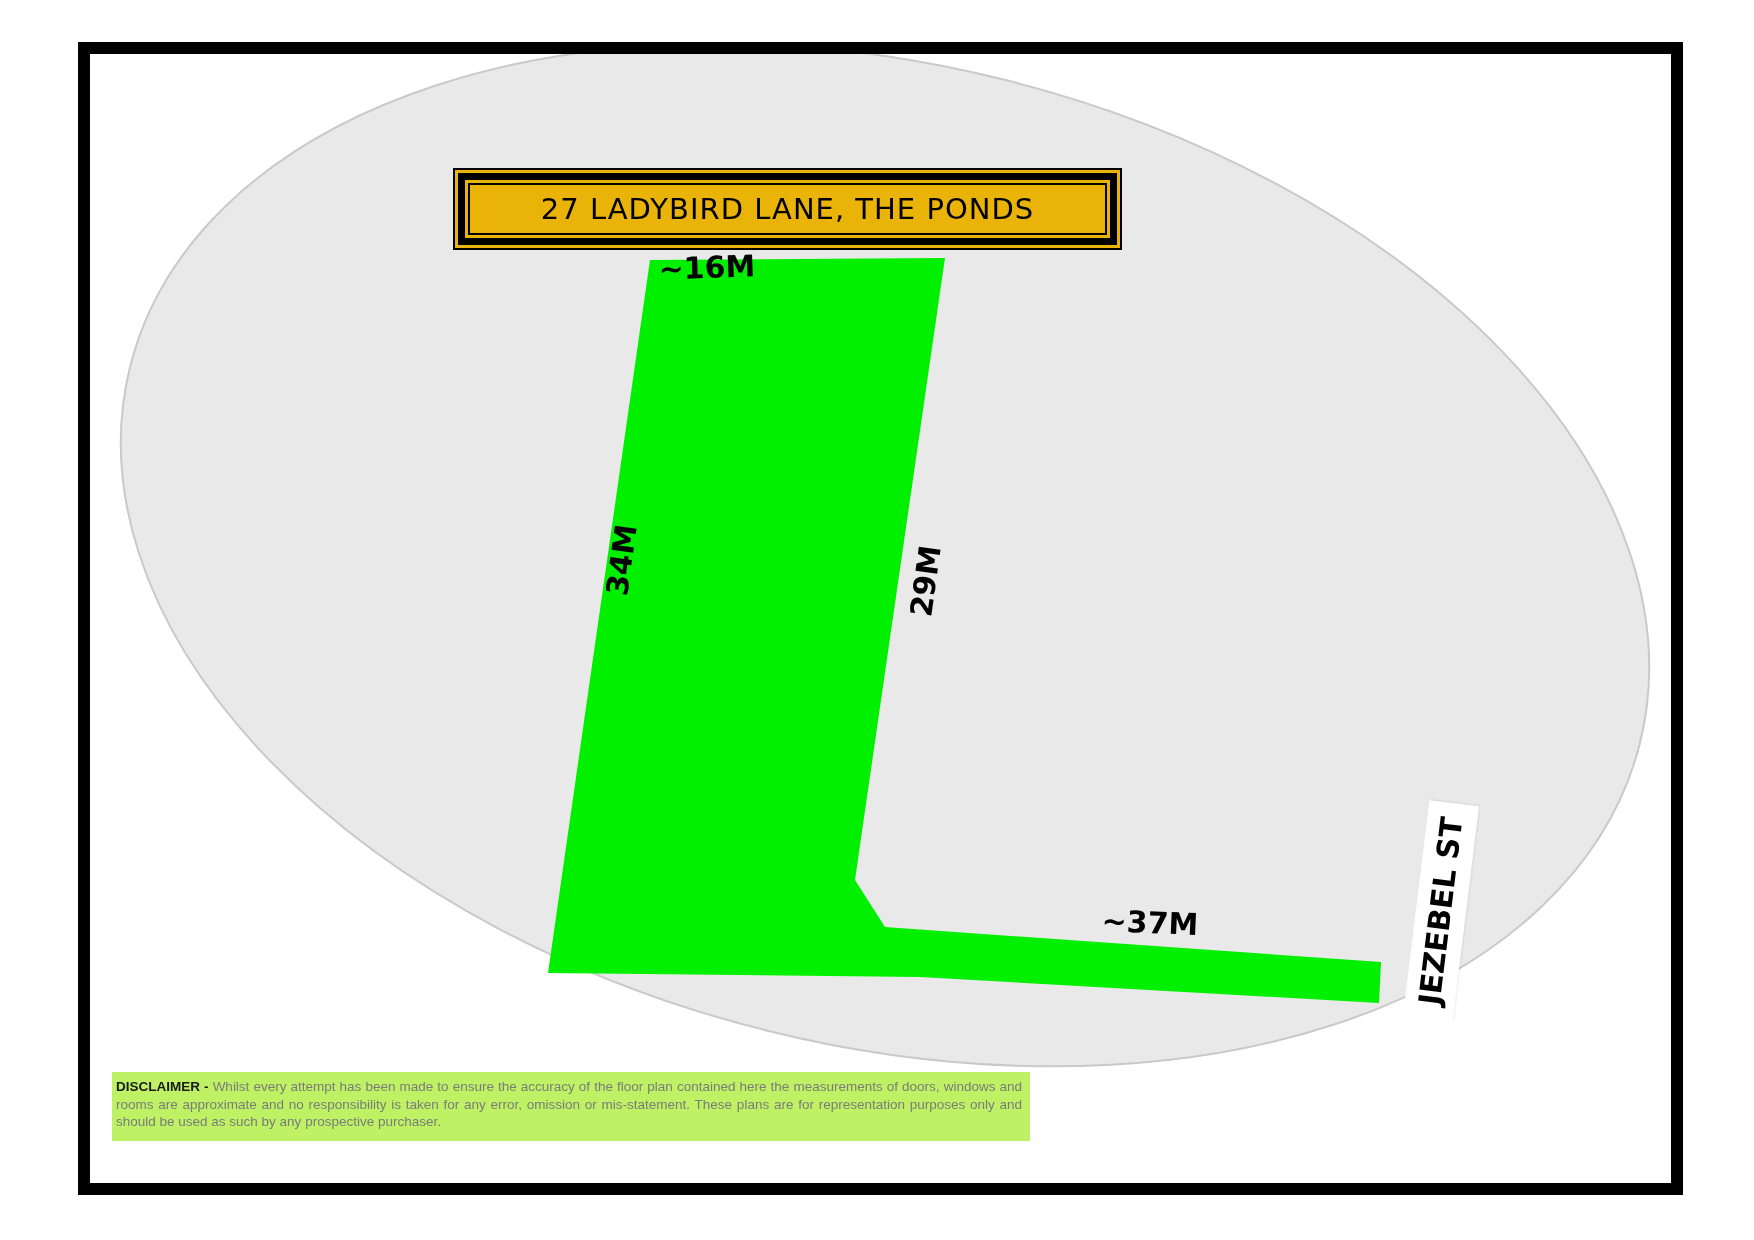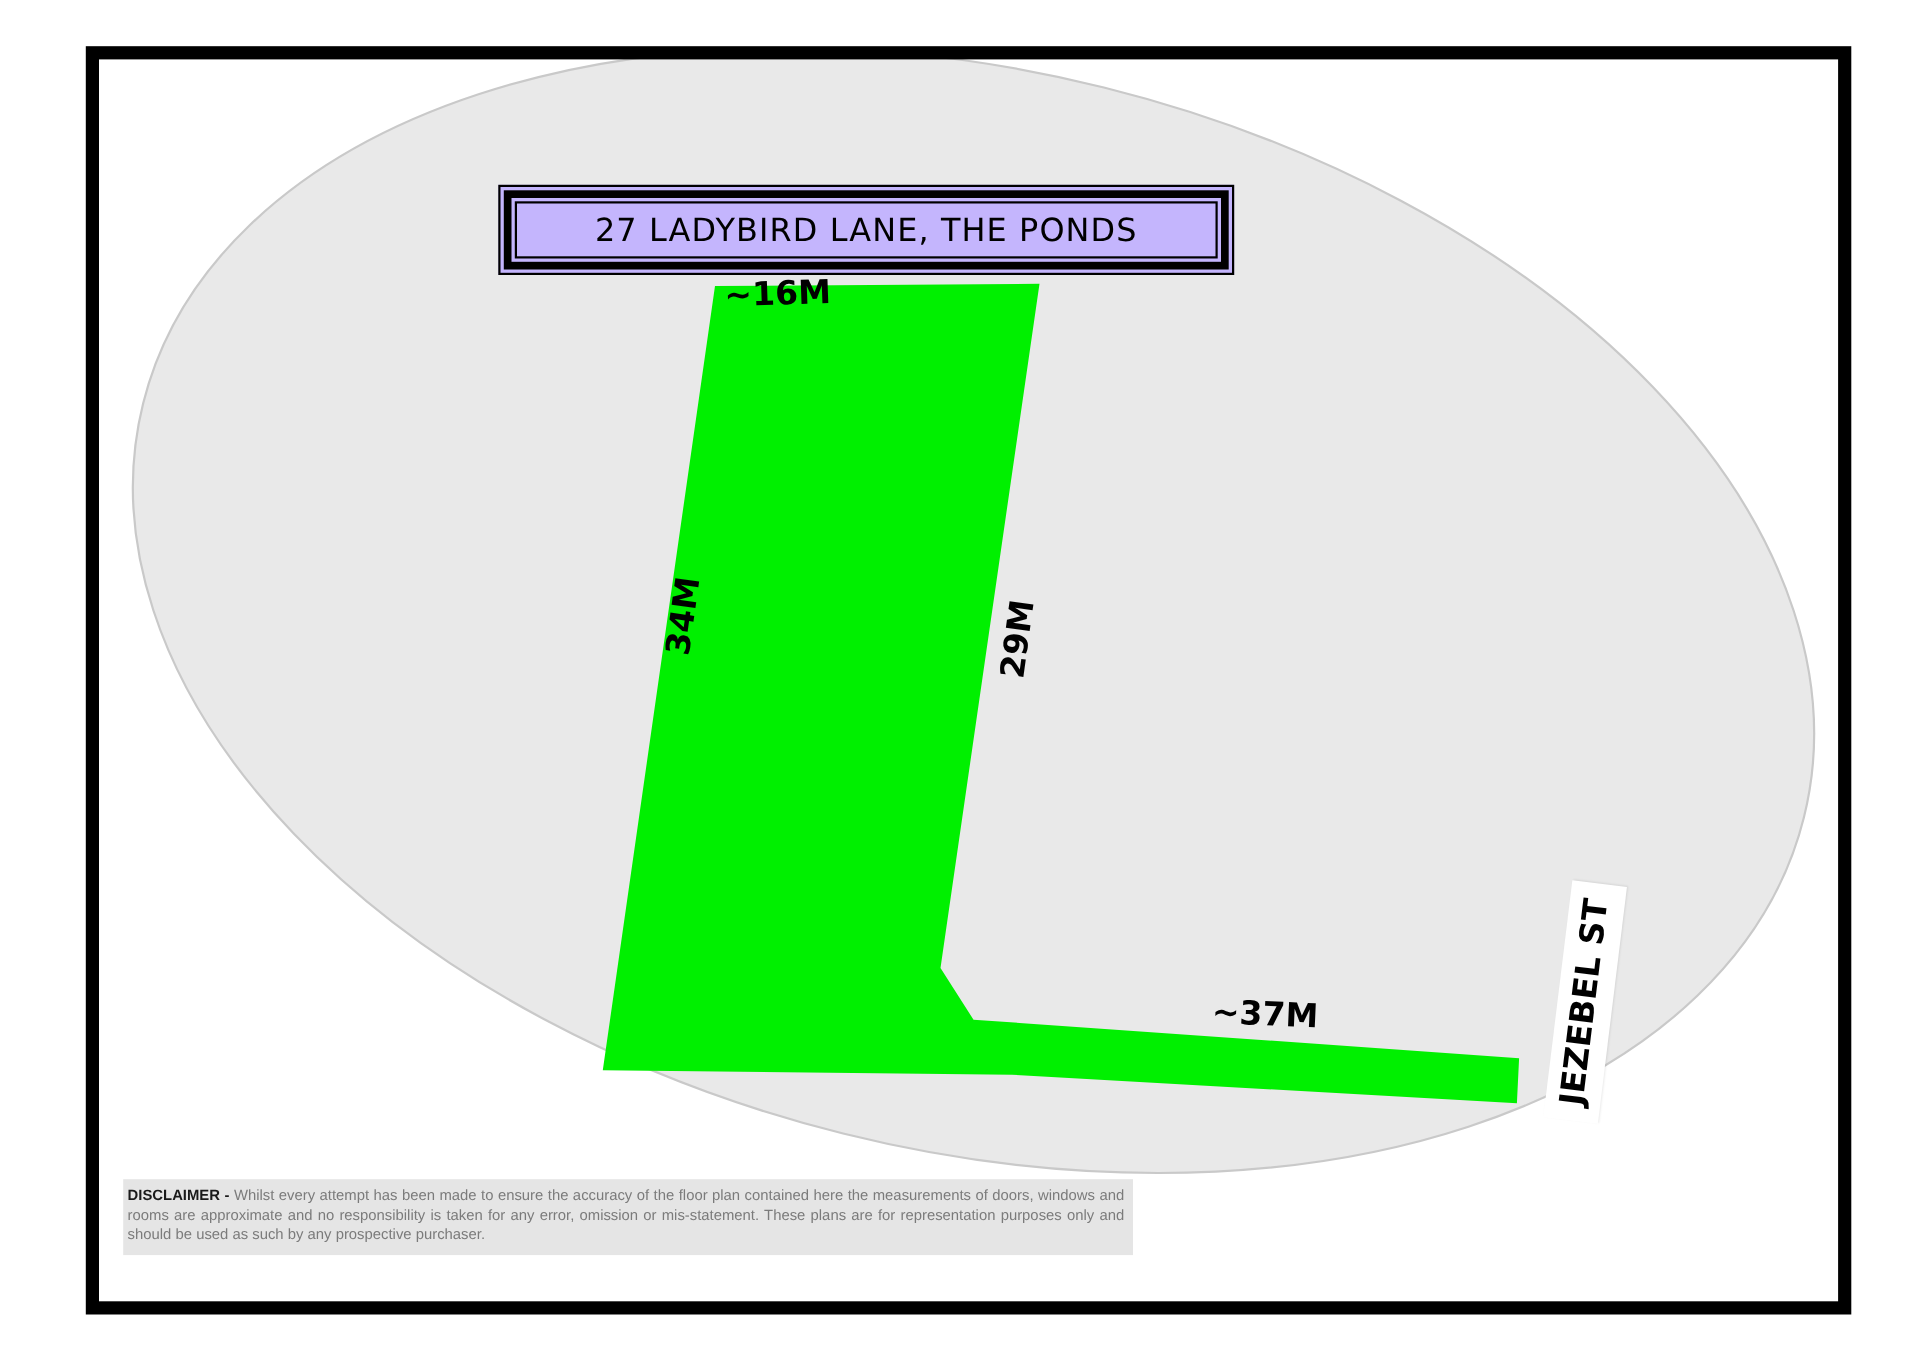--- a/index.html
+++ b/index.html
@@ -8,21 +8,21 @@
     overflow:hidden;font-family:"DejaVu Sans",sans-serif;
   }
   .plan-svg{position:absolute;left:0;top:0;}
   .frame{
     position:absolute;left:78px;top:42px;width:1605px;height:1153px;
     border:12px solid #000;box-sizing:border-box;pointer-events:none;
   }
   
   .title-box{
     position:absolute;left:453px;top:168px;width:669px;height:82px;
-    box-sizing:border-box;border:2px solid #000;background:#c4b5fd;padding:3px;
+    box-sizing:border-box;border:2px solid #000;background:#eab308;padding:3px;
   }
   .tb-mid{width:100%;height:100%;box-sizing:border-box;border:7px solid #000;padding:3px;}
   .tb-inner{
     width:100%;height:100%;box-sizing:border-box;border:2px solid #000;
     display:flex;align-items:center;justify-content:center;
   }
   .title-text{
     font-size:29px;letter-spacing:1px;color:#000;white-space:nowrap;font-weight:500;
   }
   
@@ -36,21 +36,21 @@
   .m-bottom{left:1150px;top:923px;transform:translate(-50%,-50%) rotate(2.5deg);}
   .street-label{
     position:absolute;left:1441px;top:911px;
     transform:translate(-50%,-50%) rotate(-83deg);
     background:#ffffff;padding:10px 14px;font-size:30px;font-weight:600;
     color:#000;white-space:nowrap;line-height:1;box-shadow:1px 1px 2px rgba(0,0,0,0.08);
   }
   
   .disclaimer{
     position:absolute;left:112px;top:1072px;width:918px;box-sizing:border-box;
-    background:#e5e5e5;padding:6px 8px 10px 4px;
+    background:#bef264;padding:6px 8px 10px 4px;
     font-family:"Liberation Sans",sans-serif;font-size:13.5px;line-height:1.3;
     color:#7b7b7b;text-align:justify;
   }
   .disclaimer b{color:#1a1a1a;font-weight:bold;}
 </style>
 </head>
 <body>
 
 <div class="canvas">
 

